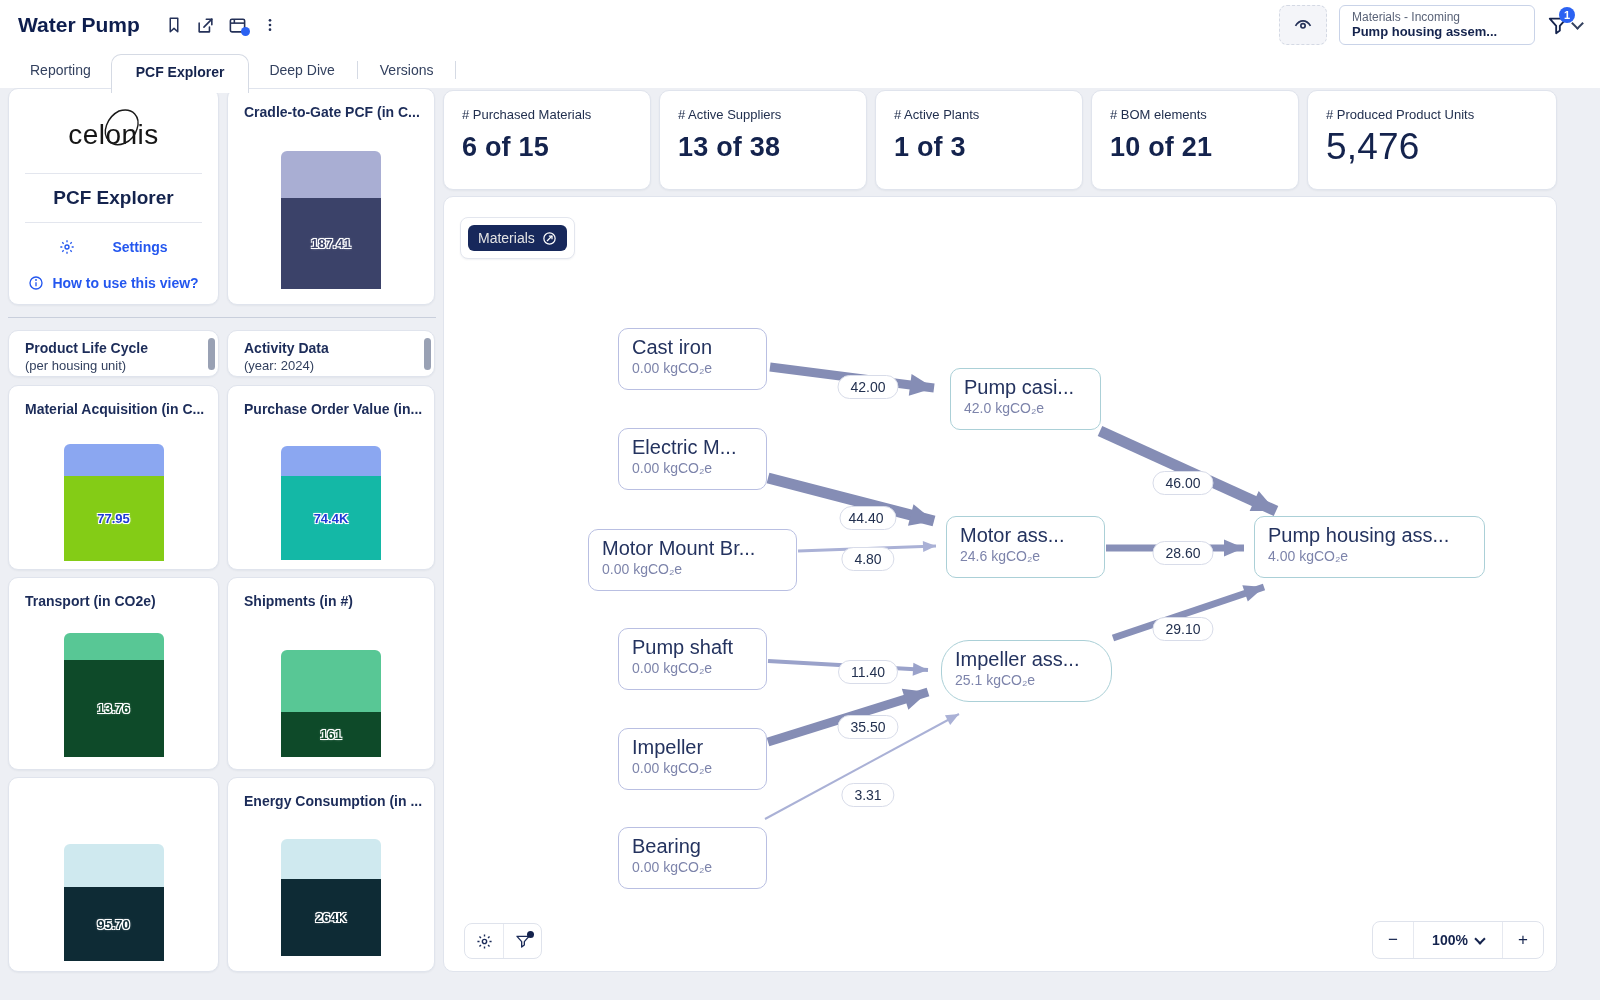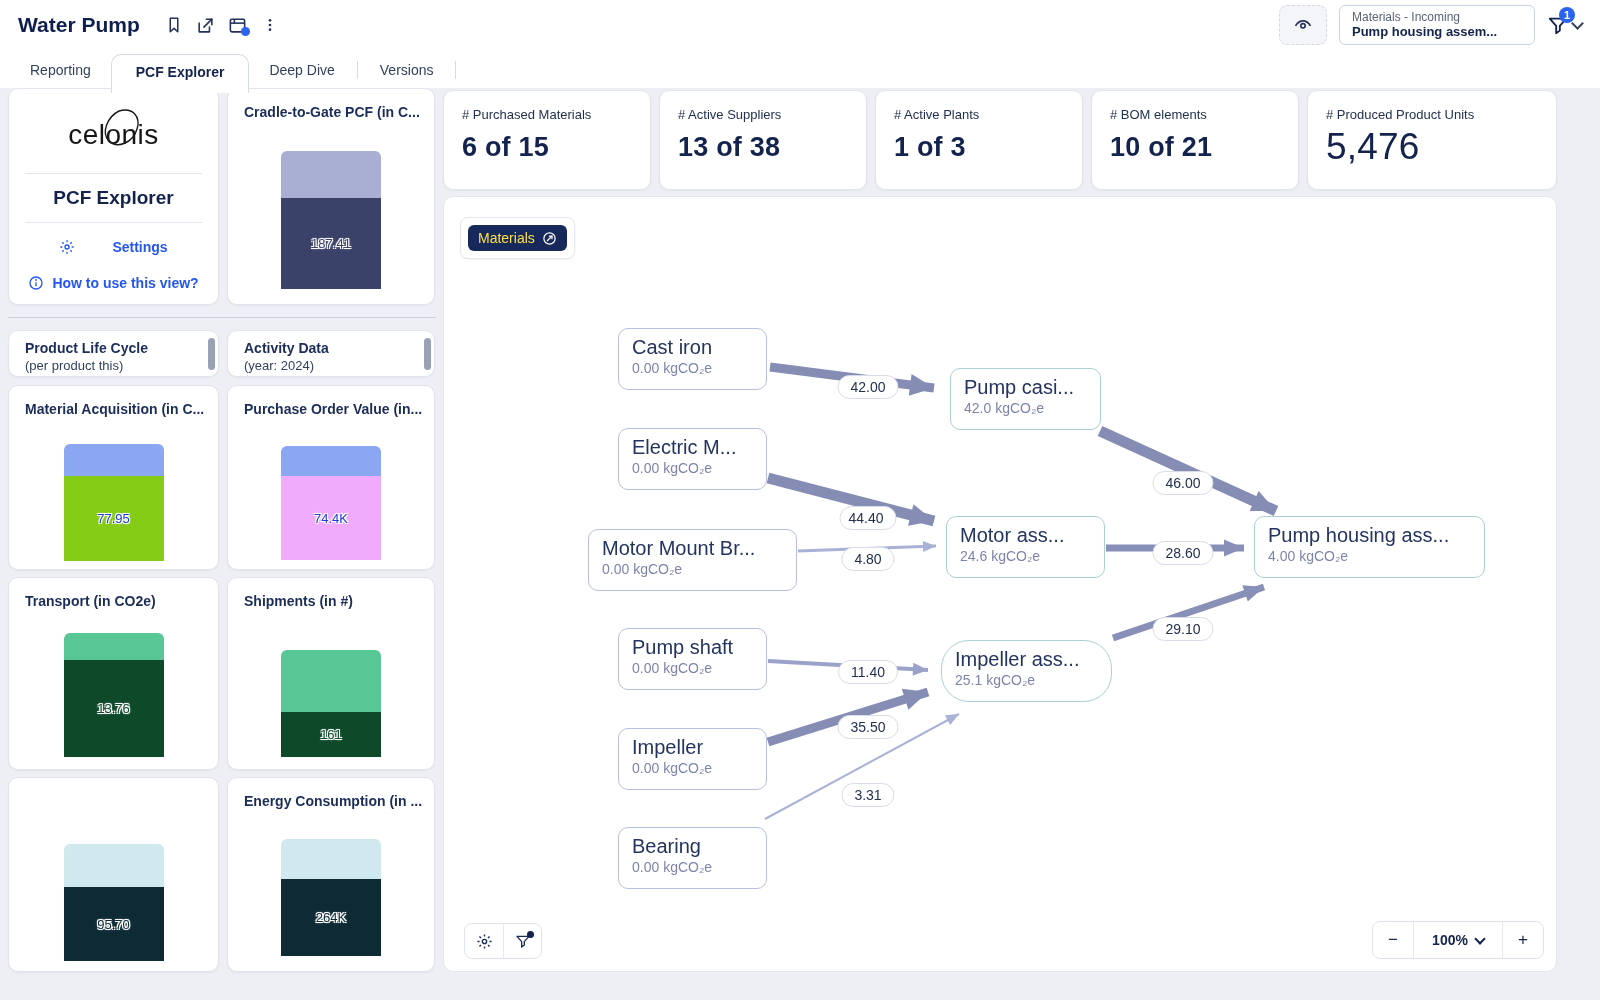--- a/index.html
+++ b/index.html
@@ -47,38 +47,38 @@
   .card-sub { font-size:13px; color:#33415f; padding:0 16px; line-height:17px; }
   .thumb { position:absolute; right:3px; top:7px; width:7px; border-radius:4px; background:#99a1b4; }
   
   .kpi-label { font-size:13px; color:#22304f; padding:16px 18px 0; }
   .kpi-value { font-size:27px; font-weight:800; color:#14234d; padding:10px 18px 0; letter-spacing:.2px; }
   .kpi-value.light { font-weight:400; font-size:37px; padding-top:4px; }
   
   .bar { position:absolute; left:50%; transform:translateX(-50%); width:100px;
     border-radius:6px 6px 0 0; overflow:hidden; }
   .seg { width:100%; display:flex; align-items:center; justify-content:center; }
-  .seg-label { font-size:13px; font-weight:400;
+  .seg-label { font-size:13px; font-weight:700;
     text-shadow:-1px -1px 0 #fff, 1px -1px 0 #fff, -1px 1px 0 #fff, 1px 1px 0 #fff, 0 0 3px #fff; }
   
   .logo-wrap { position:relative; width:130px; margin:22px auto 0; height:48px; text-align:center; }
   .logo-text { font-size:28px; color:#161616; letter-spacing:.5px; line-height:48px; }
   .logo-loop { position:absolute; left:22px; top:-6px; pointer-events:none; }
   .hr { height:1px; background:#e3e6ee; margin:0 16px; }
   .pcf-title { font-size:19px; font-weight:800; color:#14234d; text-align:center; padding:13px 0; }
   .side-link { display:flex; align-items:center; justify-content:center; gap:8px;
     color:#2457ef; font-size:14px; font-weight:600; padding:10px 0; cursor:pointer; }
   .col-divider { position:absolute; left:8px; width:428px; top:317px; height:1px; background:#c9cfdc; }
   
   .flow-panel { position:absolute; left:443px; top:196px; width:1114px; height:776px;
     background:#fff; border:1px solid #e0e4ed; border-radius:10px; overflow:hidden; }
   .flow-svg { position:absolute; inset:0; z-index:1; }
   .chip-box { position:absolute; left:16px; top:20px; z-index:5; background:#fff;
     border:1px solid #e3e6ee; border-radius:8px; padding:7px; box-shadow:0 1px 2px rgba(20,30,60,.06); }
-  .chip { background:#17285b; color:#fde047; border-radius:6px; padding:5px 10px; font-size:14px;
+  .chip { background:#17285b; color:#e5e5e5; border-radius:6px; padding:5px 10px; font-size:14px;
     display:flex; align-items:center; gap:7px; cursor:pointer; }
   .fnode { position:absolute; z-index:3; background:#fff; border:1.5px solid #b9bfe2;
     border-radius:10px; padding:7px 13px; height:62px; cursor:pointer; }
   .fnode.assembly { border-color:#abd0d7; }
   .fnode .t { font-size:20px; color:#24335f; line-height:22px; white-space:nowrap; overflow:hidden; }
   .fnode .v { font-size:14px; color:#7d84ab; line-height:20px; white-space:nowrap; }
   .epill { position:absolute; z-index:2; transform:translate(-50%,-50%); background:#fff;
     border:1px solid #d8dce9; border-radius:14px; padding:3px 12px; font-size:14px; color:#22304f; }
   .flow-ctrls { position:absolute; left:20px; bottom:12px; z-index:5; display:flex;
     border:1px solid #dfe3ec; border-radius:8px; background:#fff; overflow:hidden; }
@@ -194,21 +194,21 @@
     <div class="seg" style="height:91px; background:#3b4269;">
       <span class="seg-label" style="color:#3b4269;">187.41</span>
     </div>
   </div>
 </div>
 
 <div class="col-divider"></div>
 
 <div class="card" style="left:8px; top:330px; width:211px; height:47px;">
   <div class="card-title" style="padding-top:8px;">Product Life Cycle</div>
-  <div class="card-sub">(per product this)</div>
+  <div class="card-sub">(per housing unit)</div>
   <div class="thumb" style="height:32px;"></div>
 </div>
 <div class="card" style="left:227px; top:330px; width:208px; height:47px;">
   <div class="card-title" style="padding-top:8px;">Activity Data</div>
   <div class="card-sub">(year: 2024)</div>
   <div class="thumb" style="height:32px;"></div>
 </div>
 
 <div class="card" style="left:8px; top:385px; width:211px; height:185px;">
   <div class="card-title">Material Acquisition (in C...</div>
@@ -217,21 +217,21 @@
     <div class="seg" style="height:85px; background:#84cc16;">
       <span class="seg-label" style="color:#1e3bd4;">77.95</span>
     </div>
   </div>
 </div>
 
 <div class="card" style="left:227px; top:385px; width:208px; height:185px;">
   <div class="card-title">Purchase Order Value (in...</div>
   <div class="bar" style="top:60px;">
     <div class="seg" style="height:30px; background:#8ba7f1;"></div>
-    <div class="seg" style="height:84px; background:#f0abfc;">
+    <div class="seg" style="height:84px; background:#14b8a6;">
       <span class="seg-label" style="color:#1e3bd4;">74.4K</span>
     </div>
   </div>
 </div>
 
 <div class="card" style="left:8px; top:577px; width:211px; height:193px;">
   <div class="card-title">Transport (in CO2e)</div>
   <div class="bar" style="top:55px;">
     <div class="seg" style="height:27px; background:#58c795;"></div>
     <div class="seg" style="height:97px; background:#0e4a29;">

